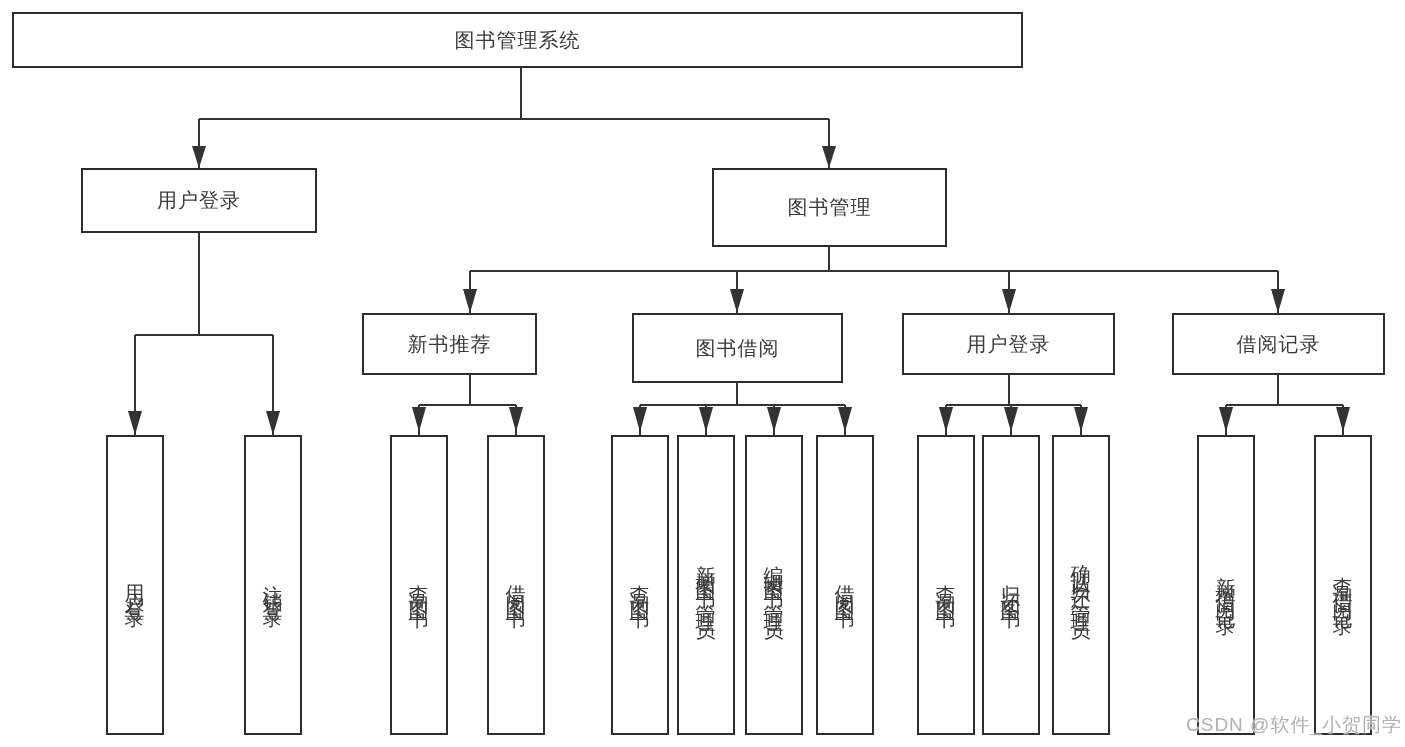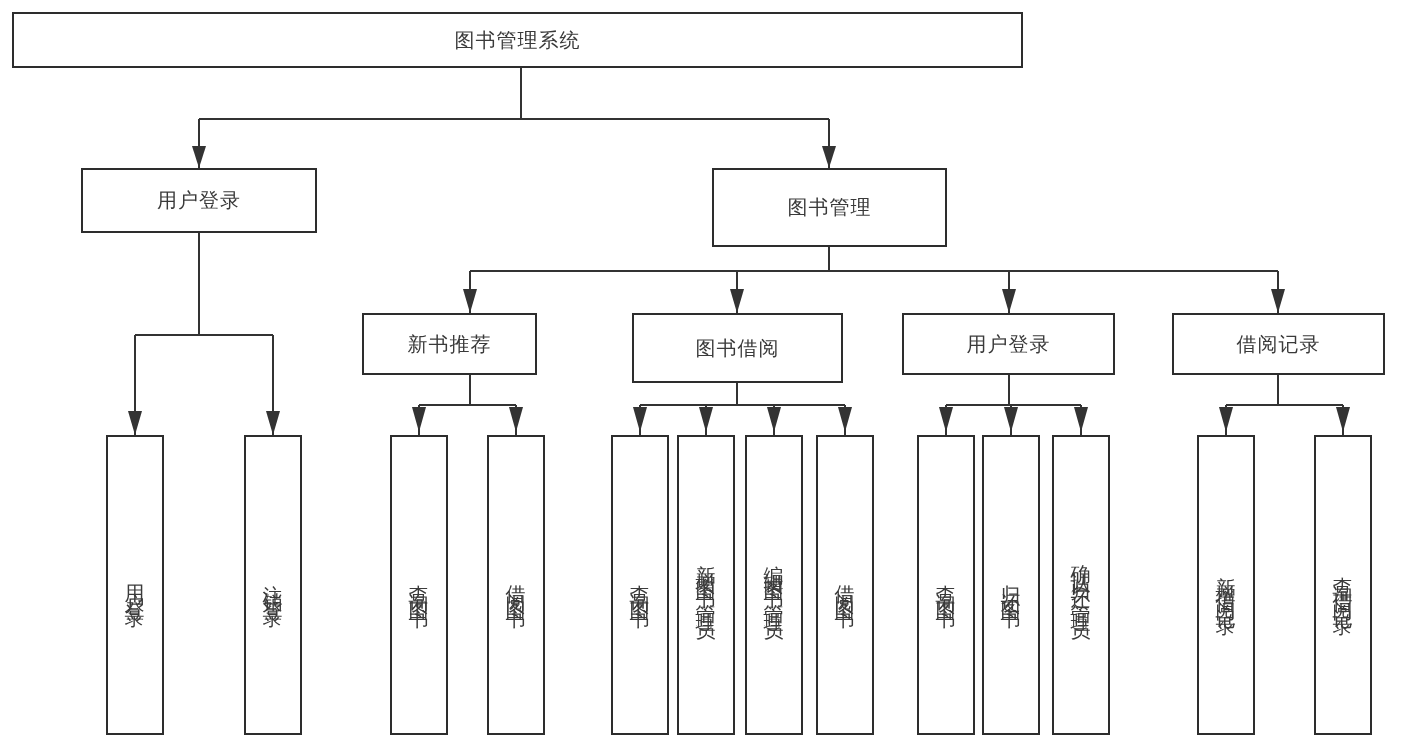--- a/index.html
+++ b/index.html
@@ -155,14 +155,15 @@
     <span>确认归还（管理员）</span>
   </div>
 
   <div class="box v" style="left:1197px;top:435px;width:58px;height:300px">
     <span>新增借阅记录</span>
   </div>
   <div class="box v" style="left:1314px;top:435px;width:58px;height:300px">
     <span>查询借阅记录</span>
   </div>
 
+  <div class="watermark">CSDN @软件_小贺同学</div>
 
 </div>
 
 </body></html>

